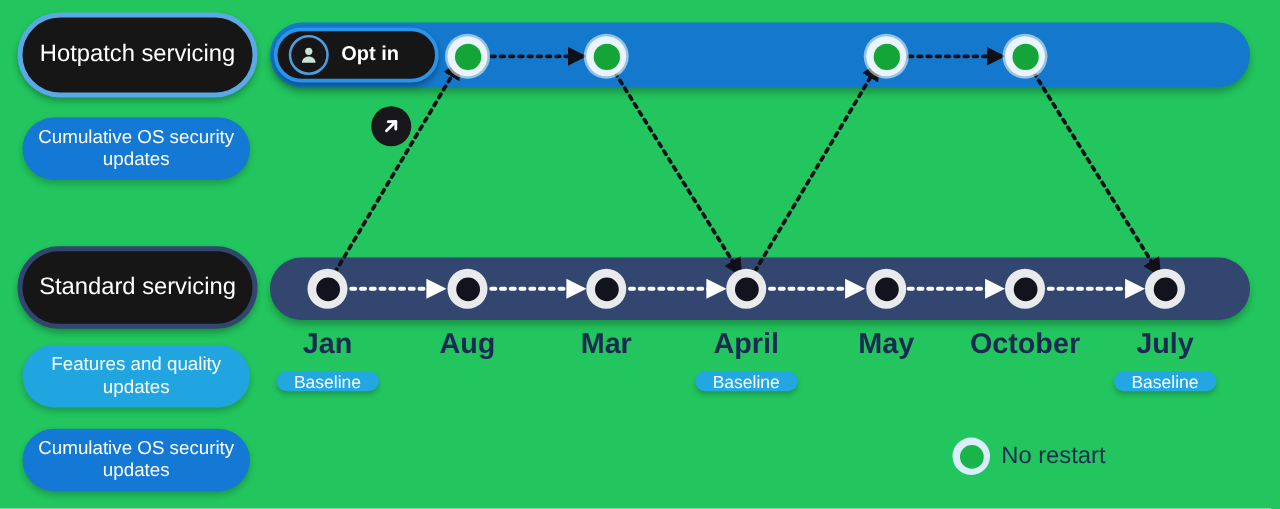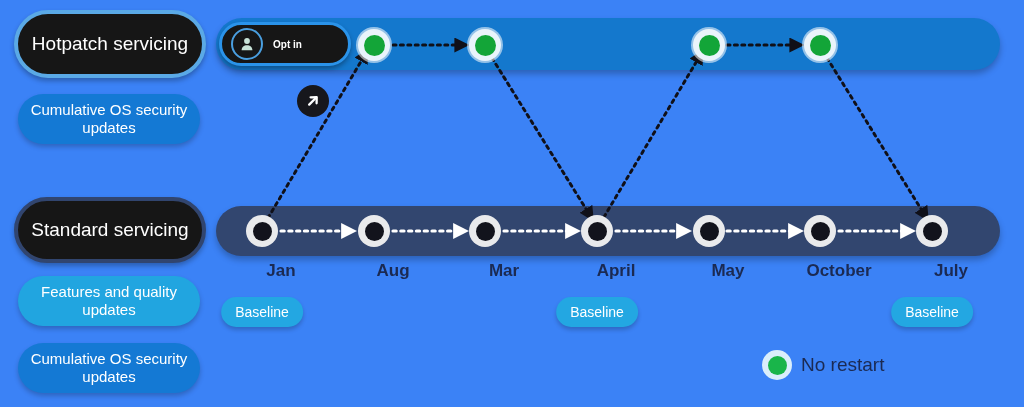--- a/index.html
+++ b/index.html
@@ -7,21 +7,21 @@
     padding: 0;
     background: #ffffff;
   }
   body {
     font-family: "Liberation Sans", sans-serif;
   }
   #canvas {
     position: relative;
     width: 1024px;
     height: 407px;
-    background: #3b82f6;
+    background: #22c55e;
     overflow: hidden;
   }
 
   
   .pill {
     position: absolute;
     box-sizing: border-box;
     display: flex;
     align-items: center;
     justify-content: center;
@@ -98,21 +98,21 @@
     width: 28px; height: 28px;
     border-radius: 50%;
     border: 2px solid #4a9fe0;
     display: flex;
     align-items: center;
     justify-content: center;
     flex: none;
   }
   .optin-label {
     color: #ffffff;
-    font-size: 10px;
+    font-size: 16px;
     font-weight: 600;
     margin-left: 10px;
   }
 
   
   .arrow-badge {
     position: absolute;
     left: 297px; top: 85px;
     width: 32px; height: 32px;
     border-radius: 50%;
@@ -149,32 +149,31 @@
     border-radius: 50%;
     background: #12131c;
   }
 
   
   .month {
     position: absolute;
     transform: translateX(-50%);
     top: 261px;
     color: #1b2a52;
-    font-size: 17px;
+    font-size: 23px;
     font-weight: bold;
     white-space: nowrap;
-    margin-left: 19px;
   }
 
   
   .baseline {
     position: absolute;
     transform: translateX(-50%);
     top: 297px;
-    height: 30px;
+    height: 16px;
     padding: 0 14px;
     background: #23a7e2;
     color: #ffffff;
     font-size: 14px;
     display: flex;
     align-items: center;
     border-radius: 999px;
     box-shadow: 0 3px 4px rgba(0,0,0,0.2);
     white-space: nowrap;
   }

